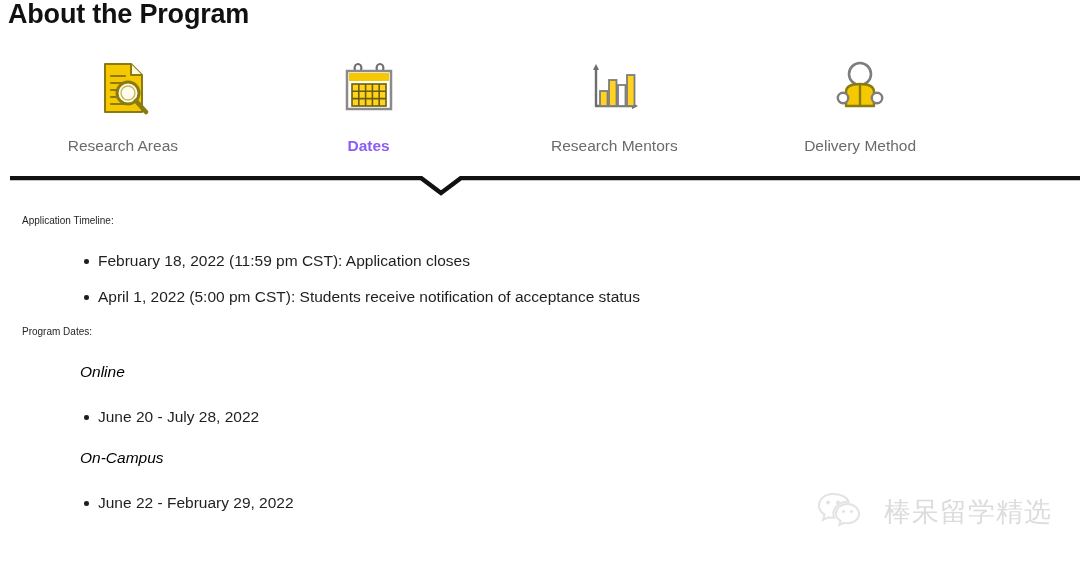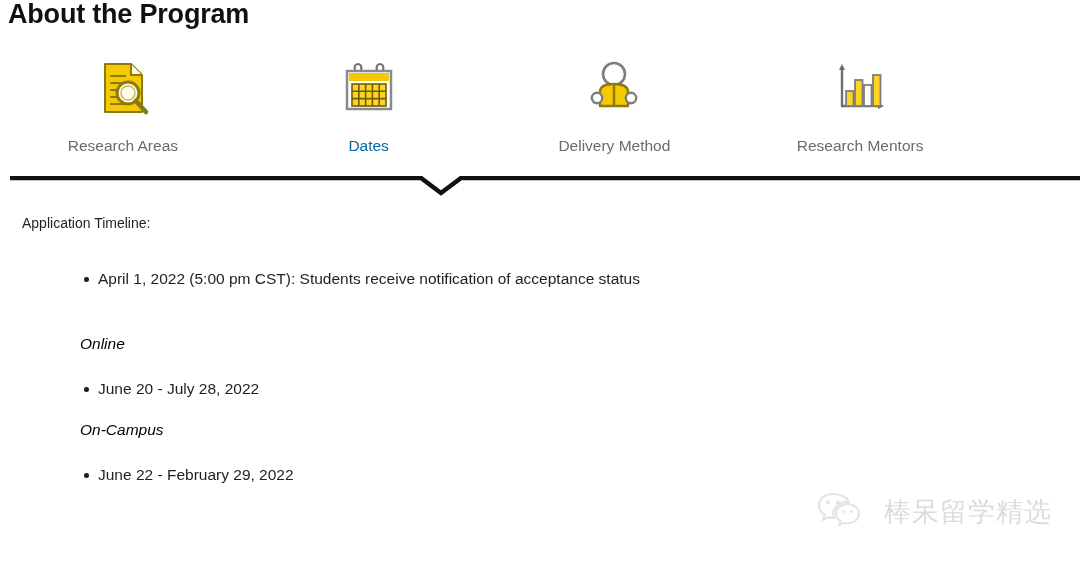--- a/index.html
+++ b/index.html
@@ -53,21 +53,22 @@
     justify-content: center;
     padding-top: 4px;
   }
   .tab-label {
     margin-top: 20px;
     font-size: 15.5px;
     color: #6b6b6b;
     white-space: nowrap;
   }
   .tab.active .tab-label {
-    color: #0369a1;
+    color: #8b5cf6;
+    font-weight: bold;
   }
 
   
   .divider-wrap {
     position: absolute;
     left: 10px;
     top: 176px;
     width: 1070px;
     height: 26px;
   }
@@ -78,21 +79,21 @@
     position: absolute;
     left: 22px;
     top: 216px;
     width: 1040px;
     font-size: 15.5px;
     line-height: 1.0;
     color: #1f1f1f;
   }
   .para {
     margin: 0 0 0 0;
-    font-size: 14px;
+    font-size: 10px;
     color: #1f1f1f;
   }
   .spacer-lg { height: 24px; }
   .spacer-md { height: 19px; }
   .spacer-xs { height: 9px; }
 
   ul.bullets {
     list-style: none;
     margin: 0;
     padding: 0;
@@ -190,68 +191,70 @@
           <line x1="10" y1="29.3" x2="44" y2="29.3"></line>
           <line x1="10" y1="36.6" x2="44" y2="36.6"></line>
         </g>
       </svg>
     </div>
     <div class="tab-label">Dates</div>
   </div>
 
   <div class="tab">
     <div class="tab-icon">
+      <svg width="54" height="54" viewBox="0 0 54 54">
+        <g stroke="#6e6e6e" stroke-width="2.4" fill="none" stroke-linecap="round">
+          <line x1="9" y1="6" x2="9" y2="45"></line>
+          <line x1="9" y1="45" x2="48" y2="45"></line>
+        </g>
+        <path d="M9 3 L6 9 L12 9 Z" fill="#6e6e6e"></path>
+        <path d="M51 45 L45 42 L45 48 Z" fill="#6e6e6e"></path>
+        <rect x="13" y="30" width="7.5" height="15" fill="#FFD320" stroke="#7d7d7d" stroke-width="1.8"></rect>
+        <rect x="22" y="19" width="7.5" height="26" fill="#FFD320" stroke="#7d7d7d" stroke-width="1.8"></rect>
+        <rect x="31" y="24" width="7.5" height="21" fill="#ffffff" stroke="#7d7d7d" stroke-width="1.8"></rect>
+        <rect x="40" y="14" width="7.5" height="31" fill="#FFD320" stroke="#7d7d7d" stroke-width="1.8"></rect>
+      </svg>
+    </div>
+    <div class="tab-label">Research Mentors</div>
+  </div>
+
+  <div class="tab">
+    <div class="tab-icon">
       <svg width="52" height="56" viewBox="0 0 52 56">
         <circle cx="26" cy="14" r="11" fill="#ffffff" stroke="#7d7d7d" stroke-width="2.6"></circle>
         <path d="M12 32 C12 26 18 24 26 24 C34 24 40 26 40 32 L40 46 L12 46 Z" fill="#F5C800" stroke="#8a7a12" stroke-width="2.4" stroke-linejoin="round"></path>
         <line x1="26" y1="24" x2="26" y2="46" stroke="#8a7a12" stroke-width="2.4"></line>
         <circle cx="9" cy="38" r="5.2" fill="#ffffff" stroke="#7d7d7d" stroke-width="2.4"></circle>
         <circle cx="43" cy="38" r="5.2" fill="#ffffff" stroke="#7d7d7d" stroke-width="2.4"></circle>
       </svg>
     </div>
     <div class="tab-label">Delivery Method</div>
   </div>
-
-  <div class="tab">
-    <div class="tab-icon">
-      <svg width="54" height="54" viewBox="0 0 54 54">
-        <g stroke="#6e6e6e" stroke-width="2.4" fill="none" stroke-linecap="round">
-          <line x1="9" y1="6" x2="9" y2="45"></line>
-          <line x1="9" y1="45" x2="48" y2="45"></line>
-        </g>
-        <path d="M9 3 L6 9 L12 9 Z" fill="#6e6e6e"></path>
-        <path d="M51 45 L45 42 L45 48 Z" fill="#6e6e6e"></path>
-        <rect x="13" y="30" width="7.5" height="15" fill="#FFD320" stroke="#7d7d7d" stroke-width="1.8"></rect>
-        <rect x="22" y="19" width="7.5" height="26" fill="#FFD320" stroke="#7d7d7d" stroke-width="1.8"></rect>
-        <rect x="31" y="24" width="7.5" height="21" fill="#ffffff" stroke="#7d7d7d" stroke-width="1.8"></rect>
-        <rect x="40" y="14" width="7.5" height="31" fill="#FFD320" stroke="#7d7d7d" stroke-width="1.8"></rect>
-      </svg>
-    </div>
-    <div class="tab-label">Research Mentors</div>
-  </div>
 </div>
 
 <div class="divider-wrap">
   <svg width="1070" height="26" viewBox="0 0 1070 26">
     <path d="M0 2 L411 2 L431 17 L451 2 L1070 2" fill="none" stroke="#111111" stroke-width="4.5" stroke-linejoin="miter"></path>
   </svg>
 </div>
 
 <div class="content">
 
   <div class="para">Application Timeline:</div>
 
   <div class="spacer-lg"></div>
 
   <ul class="bullets">
+    <li>February 18, 2022 (11:59 pm CST): Application closes</li>
     <li>April 1, 2022 (5:00 pm CST): Students receive notification of acceptance status</li>
   </ul>
 
   <div class="spacer-md"></div>
 
+  <div class="para">Program Dates:</div>
 
   <div class="spacer-lg"></div>
 
   <div class="subhead">Online</div>
 
   <div class="spacer-xs"></div>
 
   <ul class="bullets">
     <li>June 20 - July 28, 2022</li>
   </ul>

